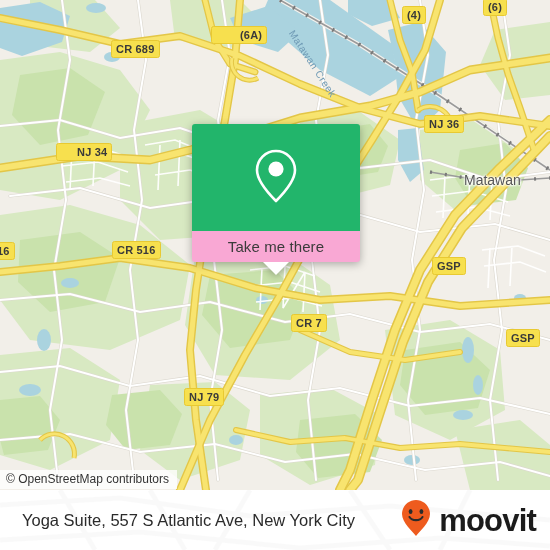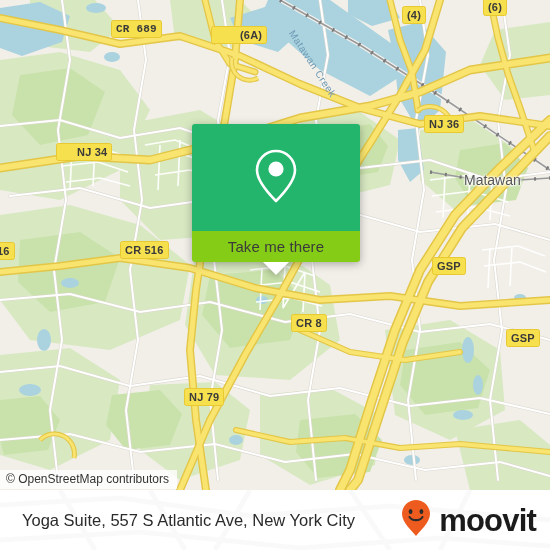--- a/index.html
+++ b/index.html
@@ -94,21 +94,21 @@
   .popup-head {
     height: 107px;
     background: #22B56B;
     border-radius: 3px 3px 0 0;
     display: flex;
     align-items: center;
     justify-content: center;
   }
   .popup-foot {
     height: 31px;
-    background: #84cc16;
+    background: #f9a8d4;
     border-radius: 0 0 3px 3px;
     display: flex;
     align-items: center;
     justify-content: center;
   }
   .popup-foot-label {
     color: #3b3b3b;
     font-family: "Liberation Sans", sans-serif;
     font-size: 15px;
     letter-spacing: 0.1px;
@@ -332,30 +332,30 @@
           <path d="M232,58 A18,18 0 0 0 258,78"></path>
           <path d="M40,440 A20,20 0 0 1 74,458"></path>
         </g>
       </g>
     </svg>
 
     <div class="water-label" style="left:296px; top:28px; transform: rotate(57deg); transform-origin: left top;">Matawan Creek</div>
 
     <div class="place-label" style="left:464px; top:172px;">Matawan</div>
 
-    <div class="shield" style="left:111px; top:20px;font-family:Liberation Mono, monospace;">CR 689</div>
+    <div class="shield" style="left:111px; top:40px;">CR 689</div>
     <div class="shield" style="left:211px; top:26px;padding-left:28px;">(6A)</div>
     <div class="shield" style="left:402px; top:6px;">(4)</div>
     <div class="shield" style="left:483px; top:-2px;">(6)</div>
     <div class="shield" style="left:424px; top:91px;margin-top:24px;">NJ 36</div>
     <div class="shield" style="left:56px;  top:143px;padding-left:20px;">NJ 34</div>
     <div class="shield" style="left:-8px; top:242px;">16</div>
-    <div class="shield" style="left:120px; top:241px;">CR 516</div>
+    <div class="shield" style="left:112px; top:241px;">CR 516</div>
     <div class="shield" style="left:432px; top:257px;">GSP</div>
-    <div class="shield" style="left:291px; top:314px;">CR 8</div>
+    <div class="shield" style="left:291px; top:314px;">CR 7</div>
     <div class="shield" style="left:506px; top:329px;">GSP</div>
     <div class="shield" style="left:184px; top:388px;text-align:center;">NJ 79</div>
 
     <div class="attrib">© OpenStreetMap contributors</div>
 
     <div class="popup">
       <div class="popup-head">
         <span>
           <svg width="48" height="58" viewBox="0 0 48 58" fill="none" xmlns="http://www.w3.org/2000/svg">
             <path d="M24 4 C13.5 4 5 12.5 5 23 C5 33.5 18 48 24 54 C30 48 43 33.5 43 23 C43 12.5 34.5 4 24 4 Z" stroke="#FFFFFF" stroke-width="2.6" fill="none" stroke-linejoin="round"></path>

